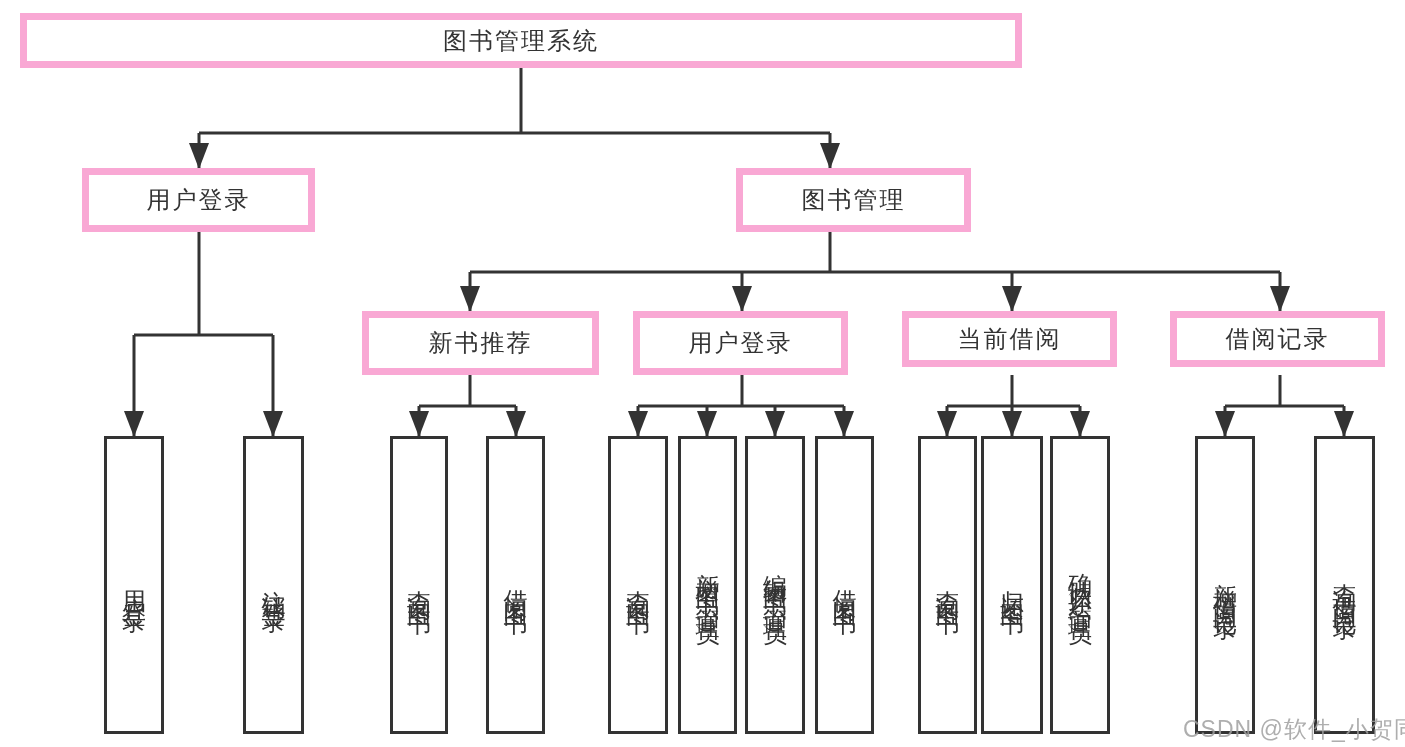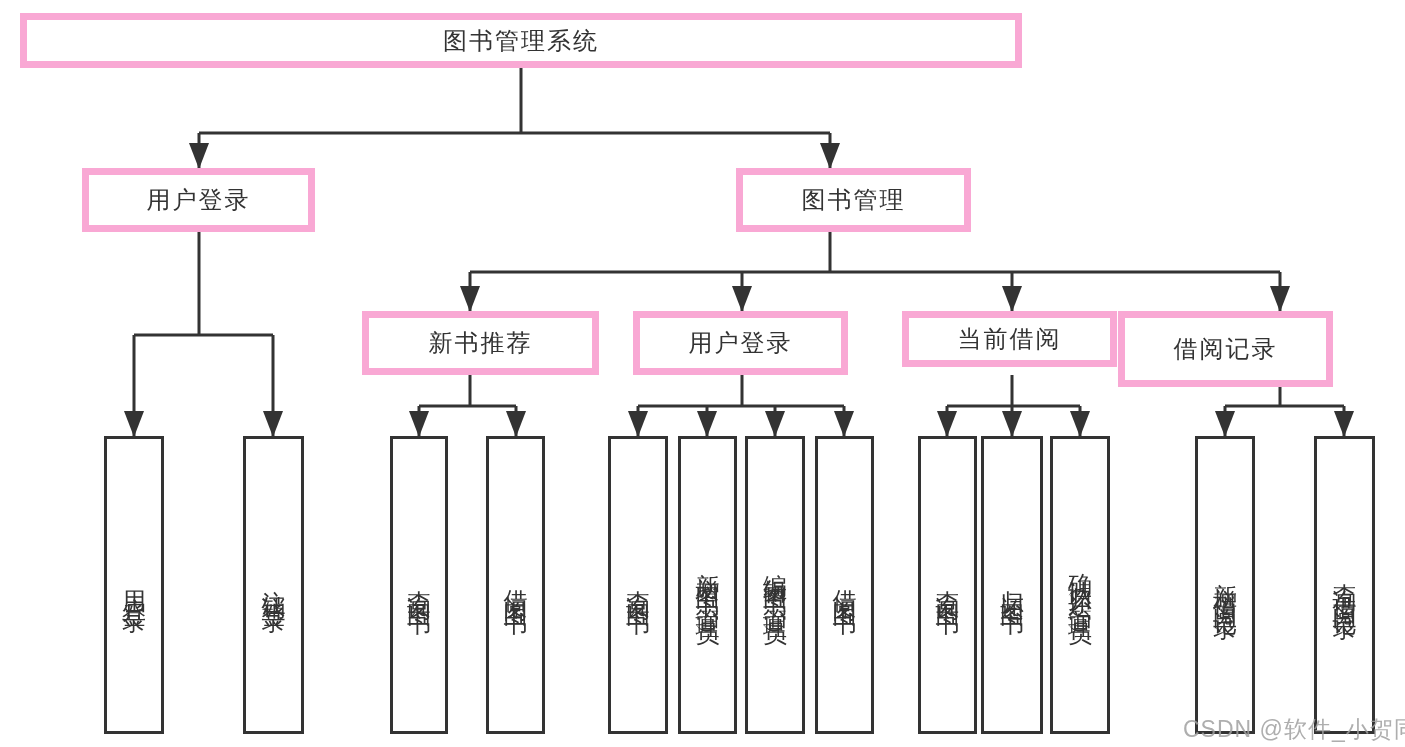--- a/index.html
+++ b/index.html
@@ -83,21 +83,21 @@
 
   <div class="node" style="left:362px;top:311px;width:237px;height:64px;">
     <span>新书推荐</span>
   </div>
   <div class="node" style="left:633px;top:311px;width:215px;height:64px;">
     <span>用户登录</span>
   </div>
   <div class="node" style="left:902px;top:311px;width:215px;height:56px;">
     <span>当前借阅</span>
   </div>
-  <div class="node" style="left:1118px;top:311px;width:215px;height:76px;text-align:center;">
+  <div class="node" style="left:1170px;top:311px;width:215px;height:56px;text-align:center;">
     <span>借阅记录</span>
   </div>
 
   <div class="vnode" style="left:104px;top:436px;width:60px;height:298px;">
     <span class="vtext">用户登录</span>
   </div>
   <div class="vnode" style="left:243px;top:436px;width:61px;height:298px;">
     <span class="vtext">注销登录</span>
   </div>
 

